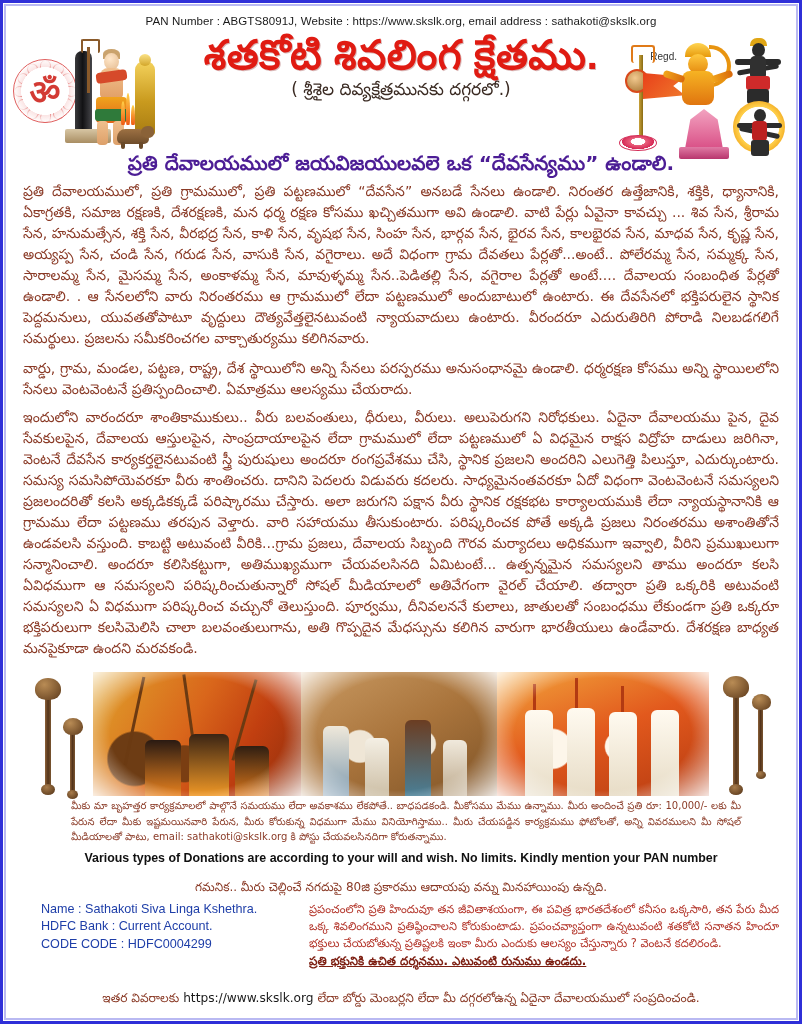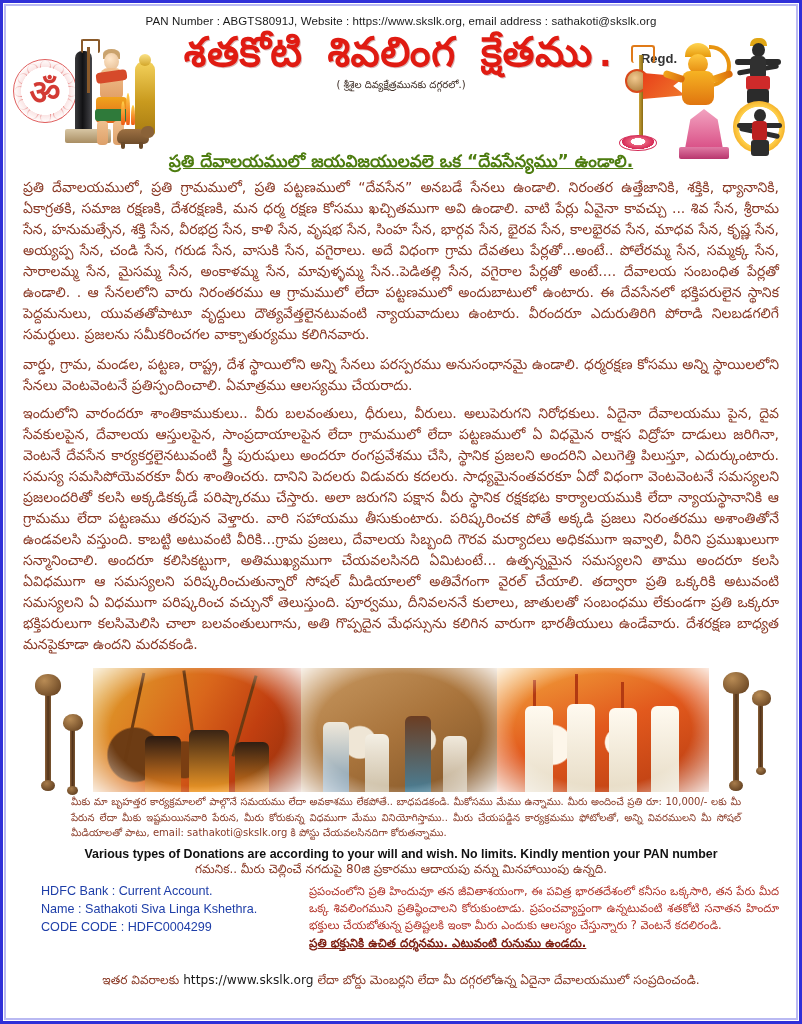--- a/index.html
+++ b/index.html
@@ -24,31 +24,31 @@
     text-align:center;font-size:11.5px;color:#1a1a1a;
     padding-top:6px;letter-spacing:.1px;white-space:nowrap;
   }
   .header{
     position:relative;height:120px;
   }
   .title-block{
     position:absolute;left:0;right:0;top:6px;text-align:center;
   }
   .main-title{
-    font-family:Liberation Mono, monospace;
+    font-family:Liberation Sans, sans-serif;
     font-size:41px;font-weight:bold;color:#e01b12;line-height:1.08;
     letter-spacing:.5px;
     text-shadow:1px 1px 0 rgba(120,0,0,.28);
   }
   .sub-title{
     font-family:"DejaVu Sans","Liberation Sans",sans-serif;
-    font-size:10px;color:#3a2a22;margin-top:2px;
+    font-size:17px;color:#3a2a22;margin-top:2px;
   }
   .regd{
-    position:absolute;right:116px;top:24px;font-size:13px;color:#333;font-weight:bold;
+    position:absolute;right:116px;top:24px;font-size:10px;color:#333;
   }
 
   
   .art-left{position:absolute;left:0;top:18px;width:152px;height:112px;}
   .om-circle{
     position:absolute;left:4px;top:14px;width:62px;height:62px;border-radius:50%;
     border:1.6px solid #e0605f;
     background:
       radial-gradient(circle at 50% 50%, #fff 54%, rgba(232,120,118,.20) 55%, #fff 72%);
   }
@@ -157,23 +157,23 @@
     background:radial-gradient(circle at 50% 50%,rgba(255,214,76,.0) 54%, #ffd04c 56%, #f0a51a 78%, rgba(255,255,255,0) 80%);}
   .durga .head{position:absolute;left:23px;top:8px;width:12px;height:13px;border-radius:50%;background:#2d2d2d;}
   .durga .body{position:absolute;left:21px;top:20px;width:15px;height:20px;background:#bb2020;border-radius:4px;}
   .durga .arms{position:absolute;left:6px;top:22px;width:45px;height:5px;background:#2d2d2d;border-radius:3px;}
   .durga .arms2{position:absolute;left:8px;top:29px;width:41px;height:5px;background:#2d2d2d;border-radius:3px;transform:rotate(12deg);}
   .durga .legs{position:absolute;left:20px;top:39px;width:18px;height:16px;background:#2d2d2d;border-radius:3px;}
 
   
   .content{padding:0 14px;}
   .heading{
-    text-align:center;color:#4d7c0f;font-weight:bold;
+    text-align:center;color:#4c1d95;font-weight:bold;
     font-family:"DejaVu Sans","Liberation Sans",sans-serif;
-    font-size:17px;line-height:1.2;margin:4px 0 6px;text-decoration:underline;
+    font-size:20px;line-height:1.2;margin:4px 0 6px;
   }
   .para{
     color:#8a3a26;font-family:"DejaVu Sans","Liberation Sans",sans-serif;
     font-size:14px;line-height:1.5;text-align:justify;
     margin:0 0 9px;
   }
   .para.tight{margin-bottom:7px;}
 
   
   .strip{
@@ -214,21 +214,21 @@
   .donate-te{
     color:#8a3a26;font-family:"DejaVu Sans","Liberation Sans",sans-serif;
     font-size:10px;line-height:1.55;text-align:justify;
     padding:2px 52px 0 62px;
   }
   .donate-en{
     text-align:center;font-weight:bold;font-size:12.4px;color:#101010;
     margin-top:6px;
   }
   .donate-note{
-    text-align:center;color:#8a3a26;font-size:12px;margin-top:1px;
+    text-align:center;color:#8a3a26;font-size:12px;margin-top:15px;
     font-family:"DejaVu Sans","Liberation Sans",sans-serif;
   }
   .bank-row{display:flex;margin-top:4px;padding:0 8px;}
   .bank{flex:0 0 268px;padding-left:24px;}
   .bank div{font-size:12.6px;color:#1e3ea8;line-height:1.42;white-space:nowrap;}
   .right-te{
     flex:1;color:#b3352a;font-family:"DejaVu Sans","Liberation Sans",sans-serif;
     font-size:11.4px;line-height:1.5;text-align:justify;padding-right:6px;
   }
   .free-darshan{
@@ -398,22 +398,22 @@
       </div>
     </div>
   </div>
 
   <div class="donate-te">మీకు మా బృహత్తర కార్యక్రమాలలో పాల్గొనే సమయము లేదా అవకాశము లేకపోతే.. బాధపడకండి. మీకోసము మేము ఉన్నాము. మీరు అందించే ప్రతి రూ: 10,000/- లకు మీ పేరున లేదా మీకు ఇష్టమయినవారి పేరున, మీరు కోరుకున్న విధముగా మేము వినియోగిస్తాము.. మీరు చేయపడ్డిన కార్యక్రమము ఫోటోలతో, అన్ని వివరములని మీ సోషల్ మీడియాలతో పాటు, email: sathakoti@skslk.org కి పోస్టు చేయవలసినదిగా కోరుతన్నాము.</div>
   <div class="donate-en">Various types of Donations are according to your will and wish. No limits. Kindly mention your PAN number</div>
   <div class="donate-note">గమనిక.. మీరు చెల్లించే నగదుపై 80జి ప్రకారము ఆదాయపు వన్ను మినహాయింపు ఉన్నది.</div>
 
   <div class="bank-row">
     <div class="bank">
+      <div>Name : Sathakoti Siva Linga Kshethra.</div>
       <div>HDFC Bank : Current Account.</div>
-      <div>Name : Sathakoti Siva Linga Kshethra.</div>
       <div>CODE CODE : HDFC0004299</div>
     </div>
     <div class="right-te">
       <span>ప్రపంచంలోని ప్రతి హిందువూ తన జీవితాశయంగా, ఈ పవిత్ర భారతదేశంలో కనీసం ఒక్కసారి, తన పేరు మీద ఒక్క శివలింగముని ప్రతిష్ఠించాలని కోరుకుంటాడు. ప్రపంచవ్యాప్తంగా ఉన్నటువంటి శతకోటి సనాతన హిందూ భక్తులు చేయబోతున్న ప్రతిష్టలకి ఇంకా మీరు ఎందుకు ఆలస్యం చేస్తున్నారు ? వెంటనే కదలిరండి.</span>
       <span class="free-darshan">ప్రతి భక్తునికి ఉచిత దర్శనము. ఎటువంటి రునుము ఉండదు.</span>
     </div>
   </div>
 
   <div class="footer">
     <span>ఇతర వివరాలకు </span><span class="url">https://www.skslk.org</span><span> లేదా బోర్డు మెంబర్లని లేదా మీ దగ్గరలోఉన్న ఏదైనా దేవాలయములో సంప్రదించండి.</span>

